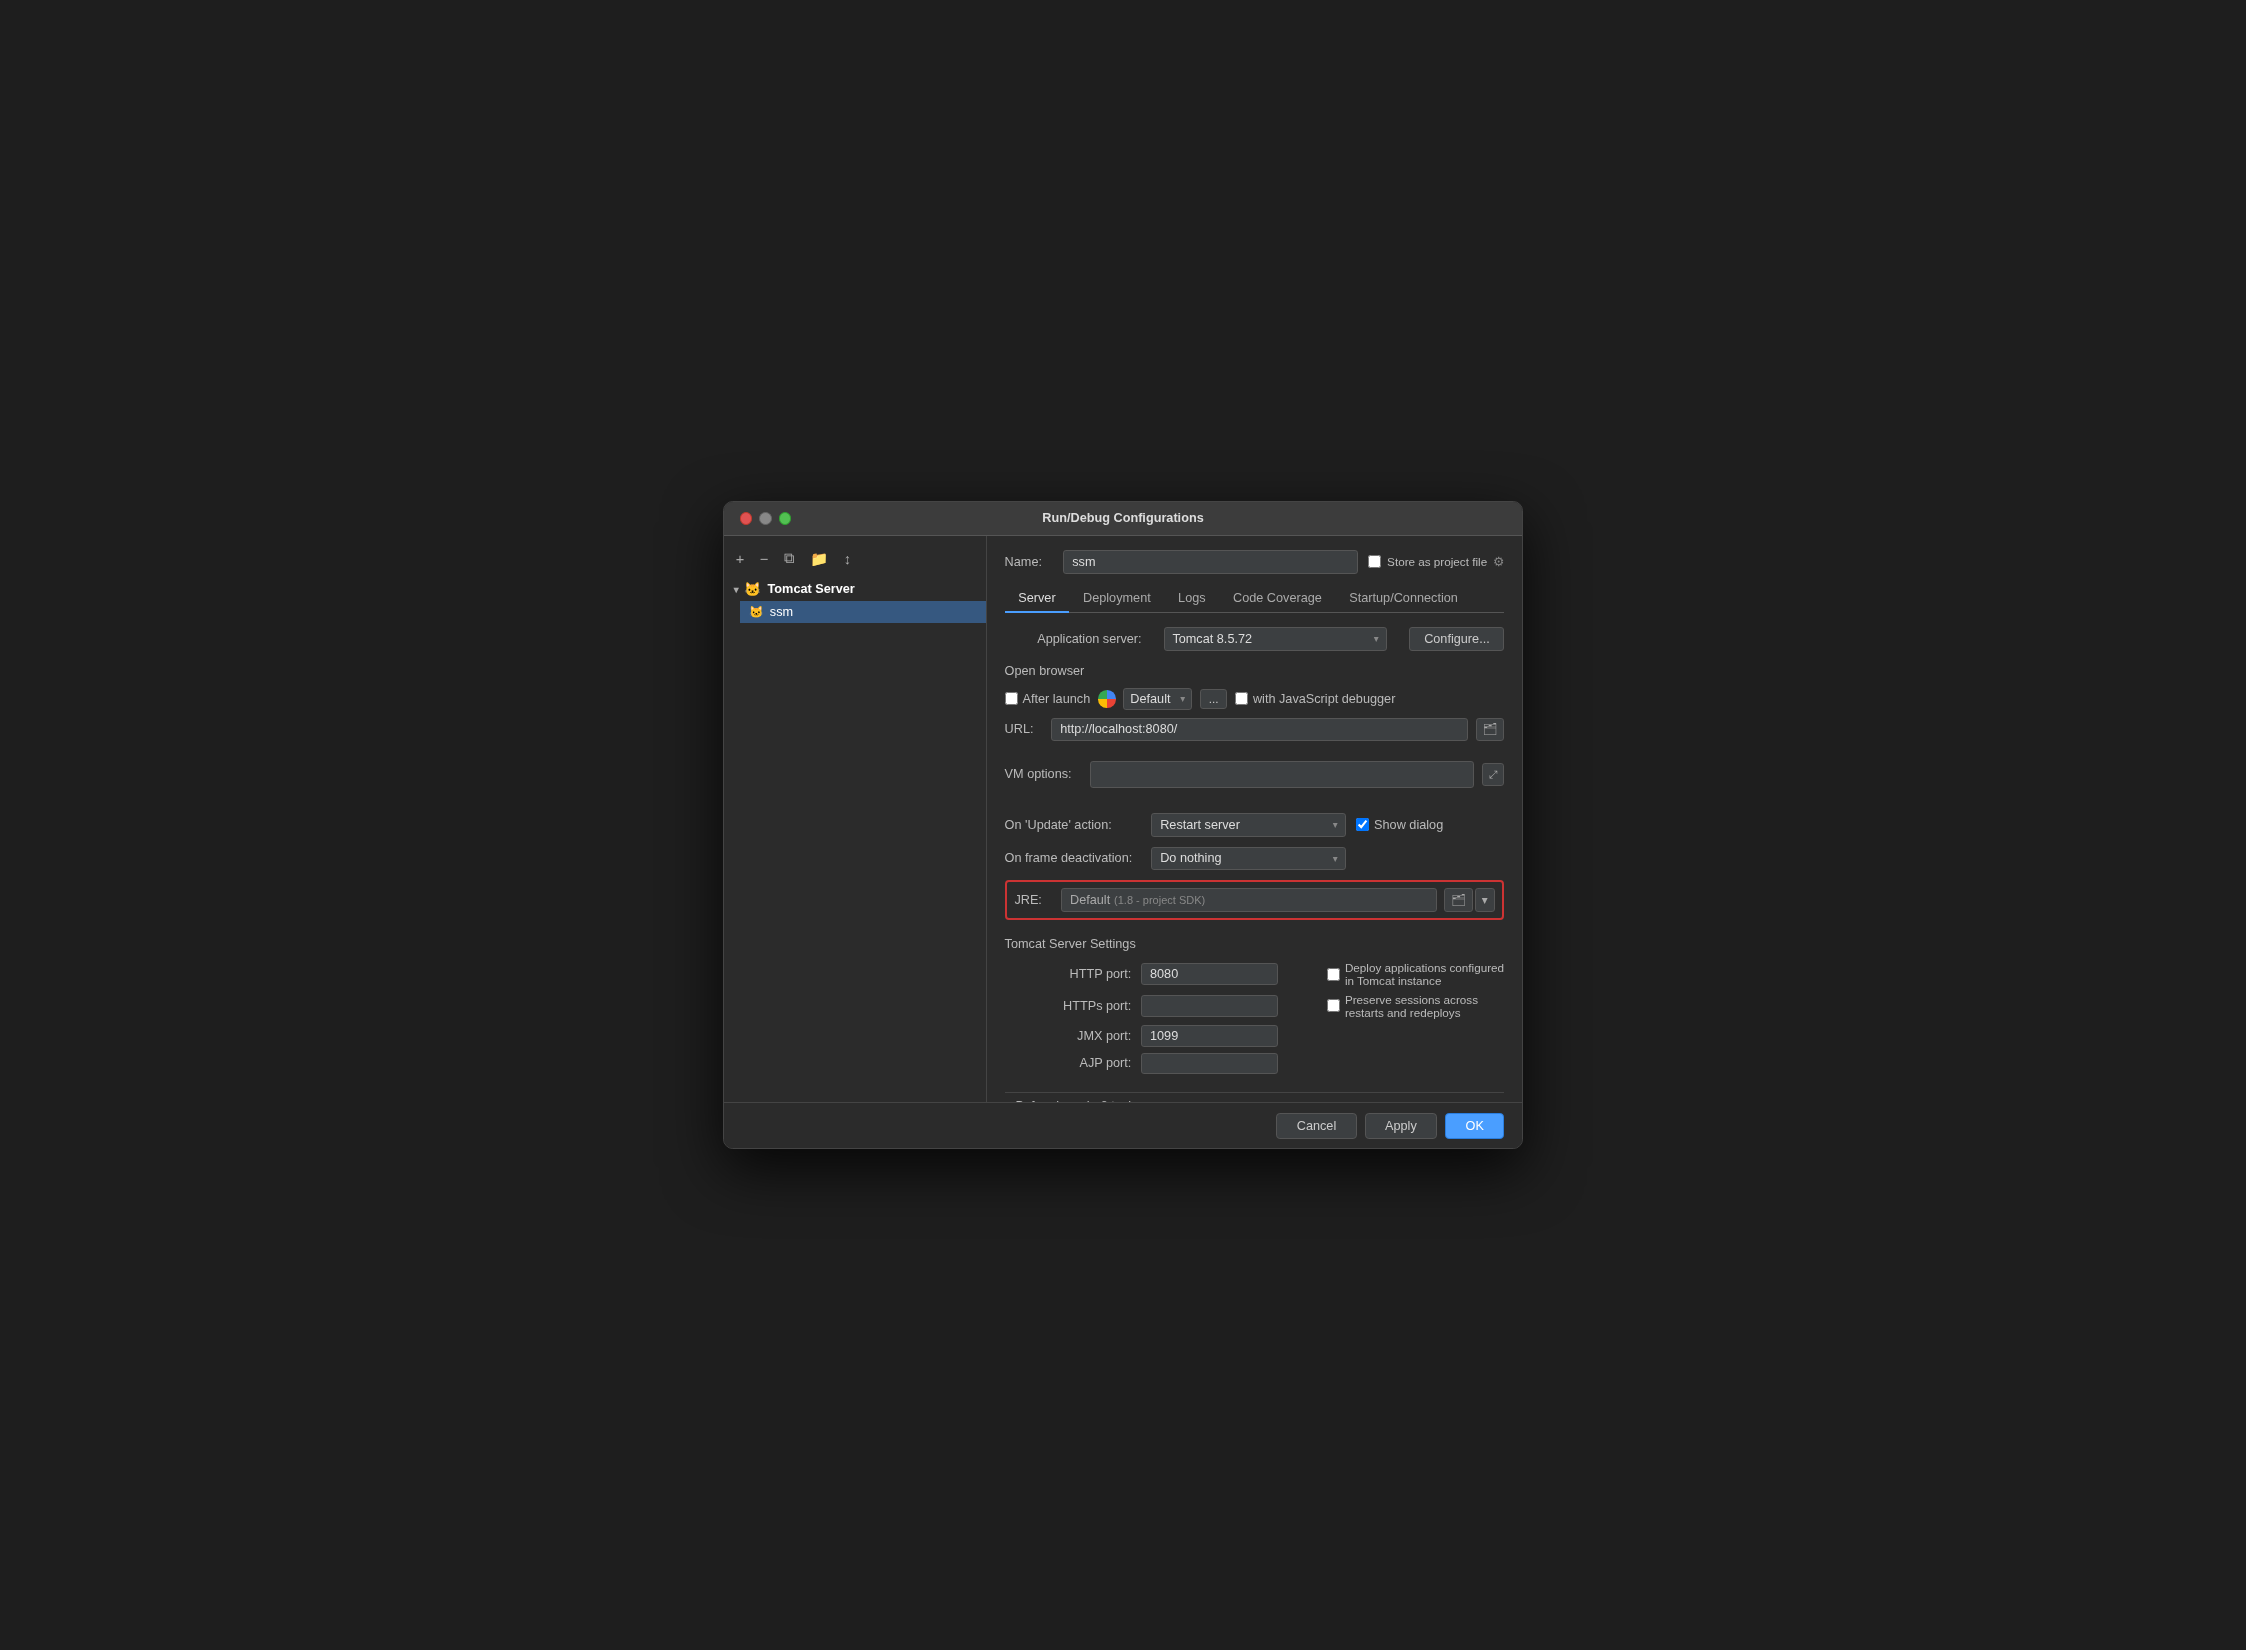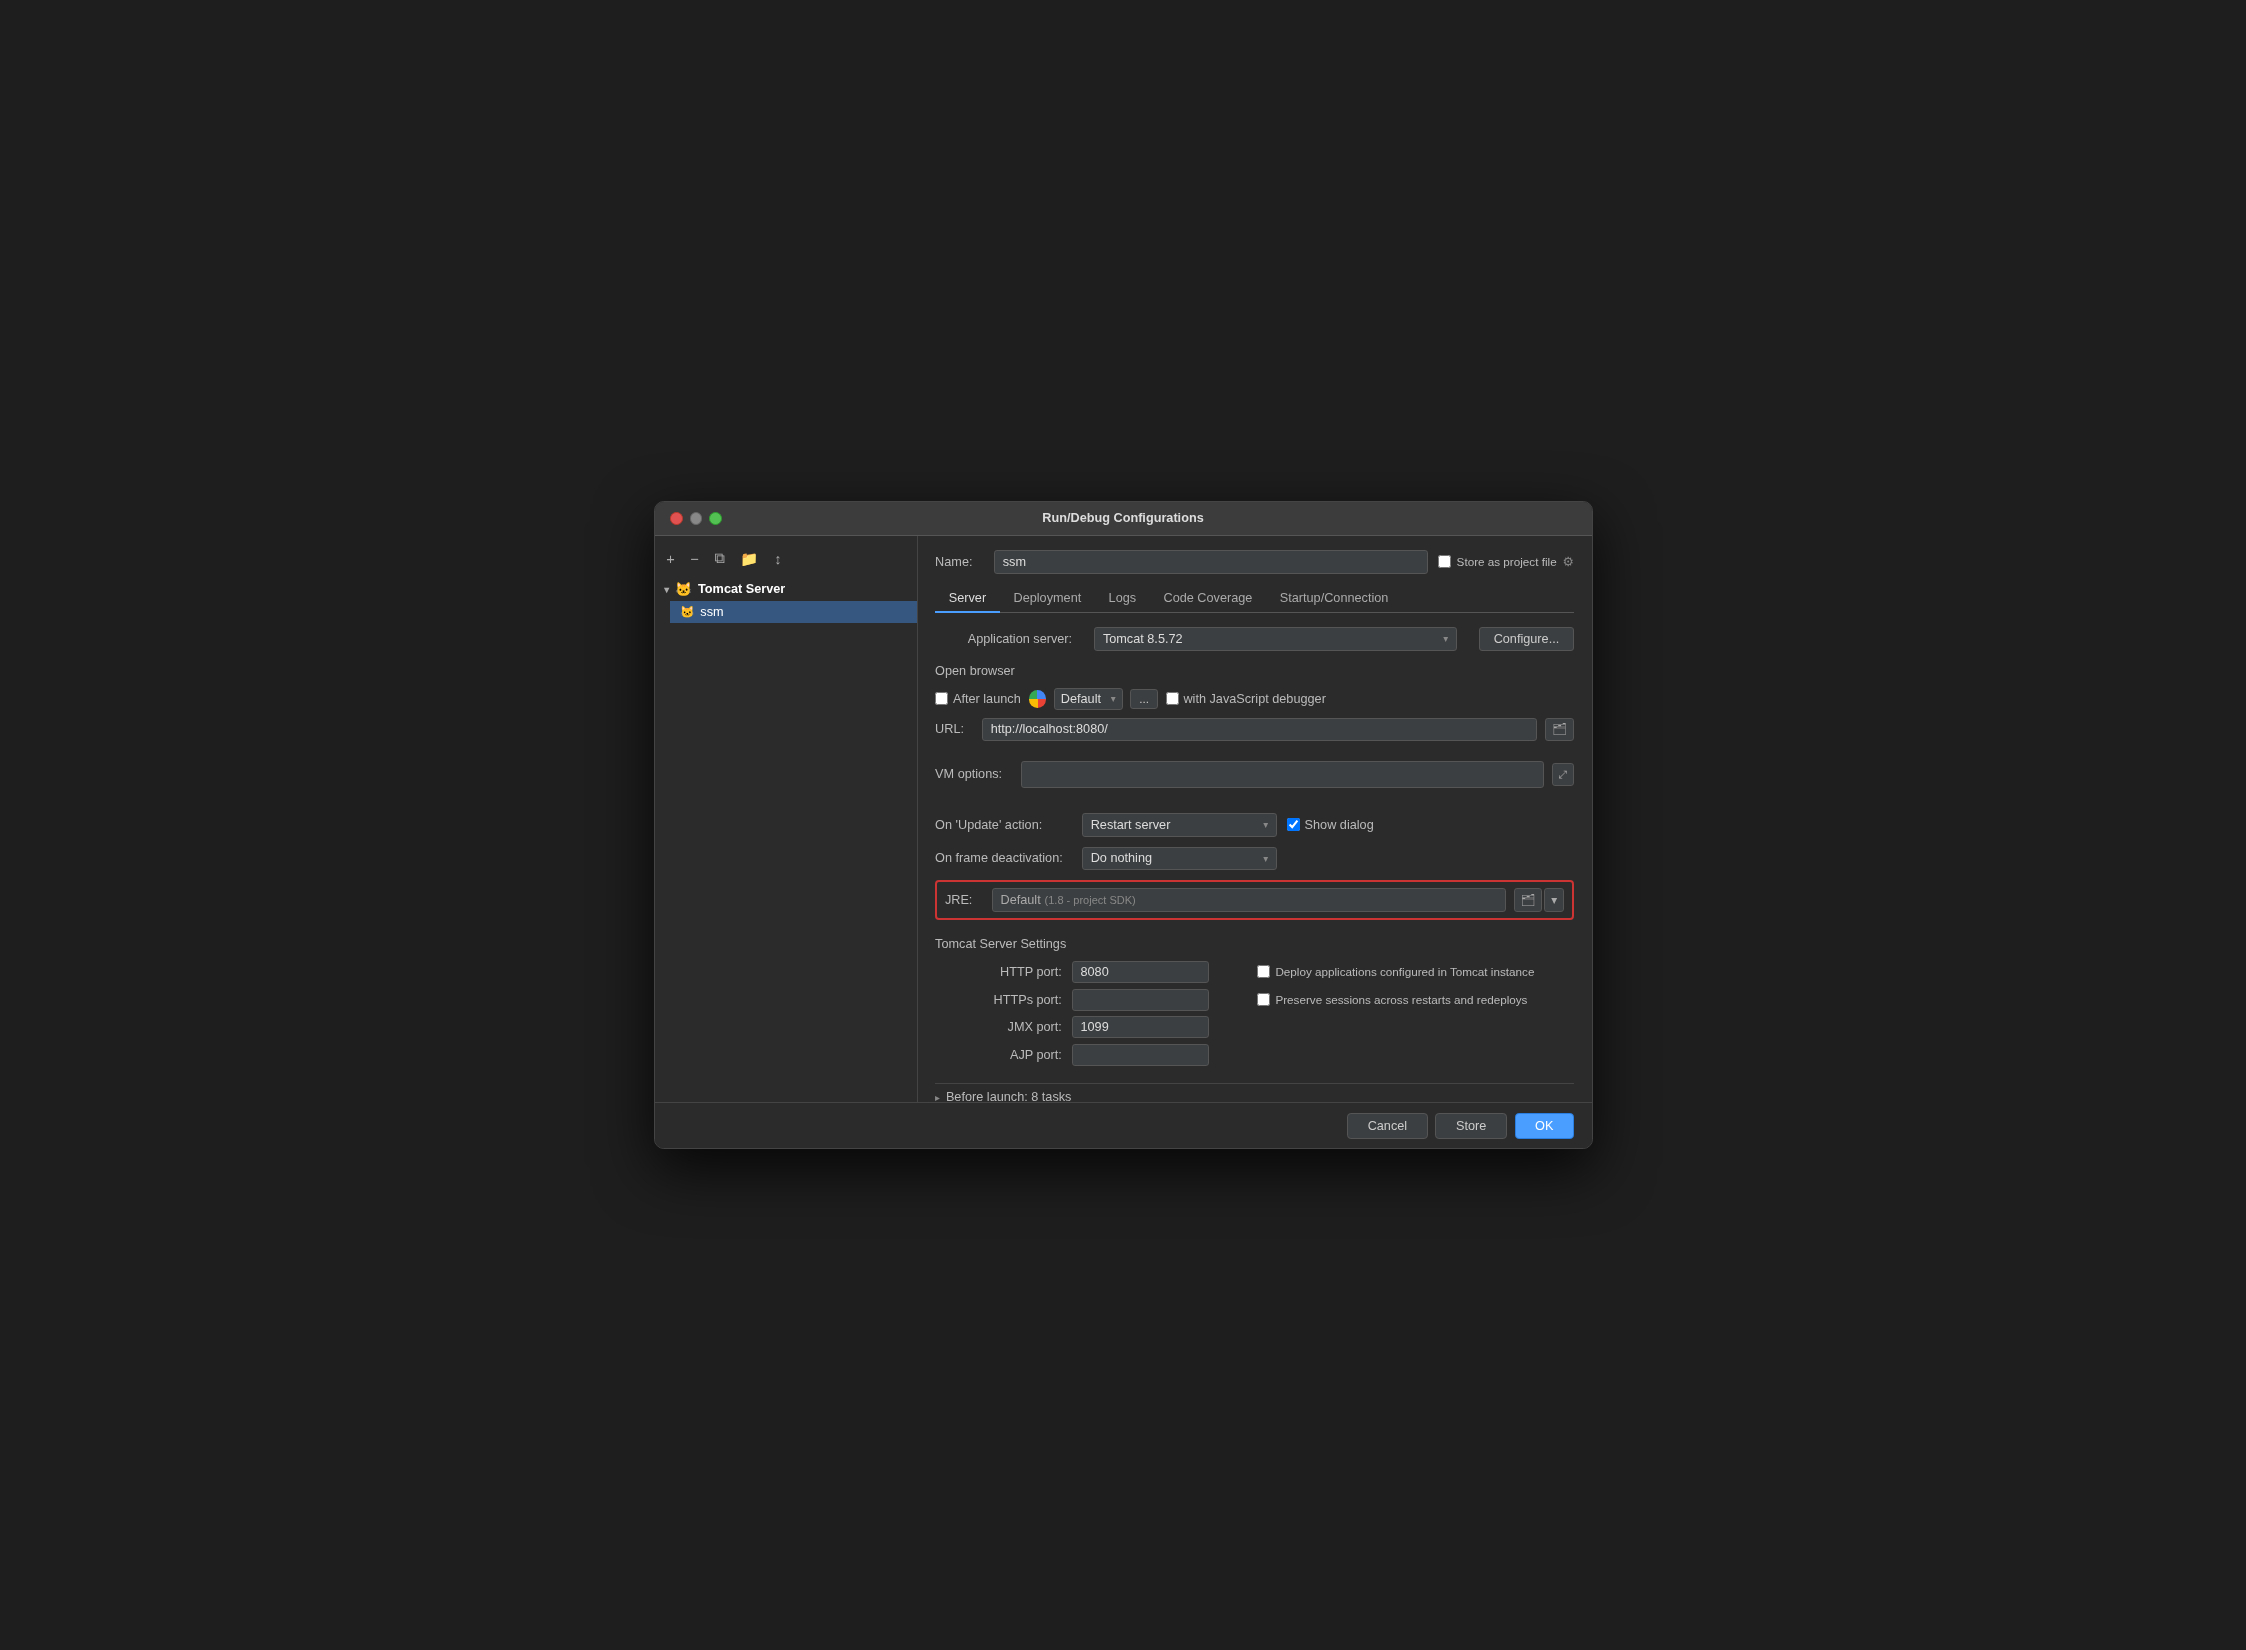--- a/index.html
+++ b/index.html
@@ -9,21 +9,21 @@
       justify-content: center;
       align-items: center;
       min-height: 100vh;
       font-family: -apple-system, BlinkMacSystemFont, 'Segoe UI', sans-serif;
       font-size: 12.7px;
       color: #ccc;
     }
     .dialog {
       background: #2b2b2b;
       border-radius: 9.8px;
-      width: 939px;
+      width: 800px;
       box-shadow: 0 19.5px 59px rgba(0,0,0,0.8);
       overflow: hidden;
       border: 1px solid #444;
     }
     .title-bar {
       background: #3c3c3c;
       display: flex;
       align-items: center;
       justify-content: center;
       padding: 9.8px 15.6px;
@@ -592,17 +592,17 @@
 
       <div class="before-launch">
         <span class="chevron">▸</span>
         <span>Before launch: 8 tasks</span>
       </div>
     </div>
   </div>
 
   <div class="bottom-bar">
     <button class="btn">Cancel</button>
-    <button class="btn">Store</button>
+    <button class="btn">Apply</button>
     <button class="btn btn-primary">OK</button>
   </div>
 </div>
 
 
 </body></html>

